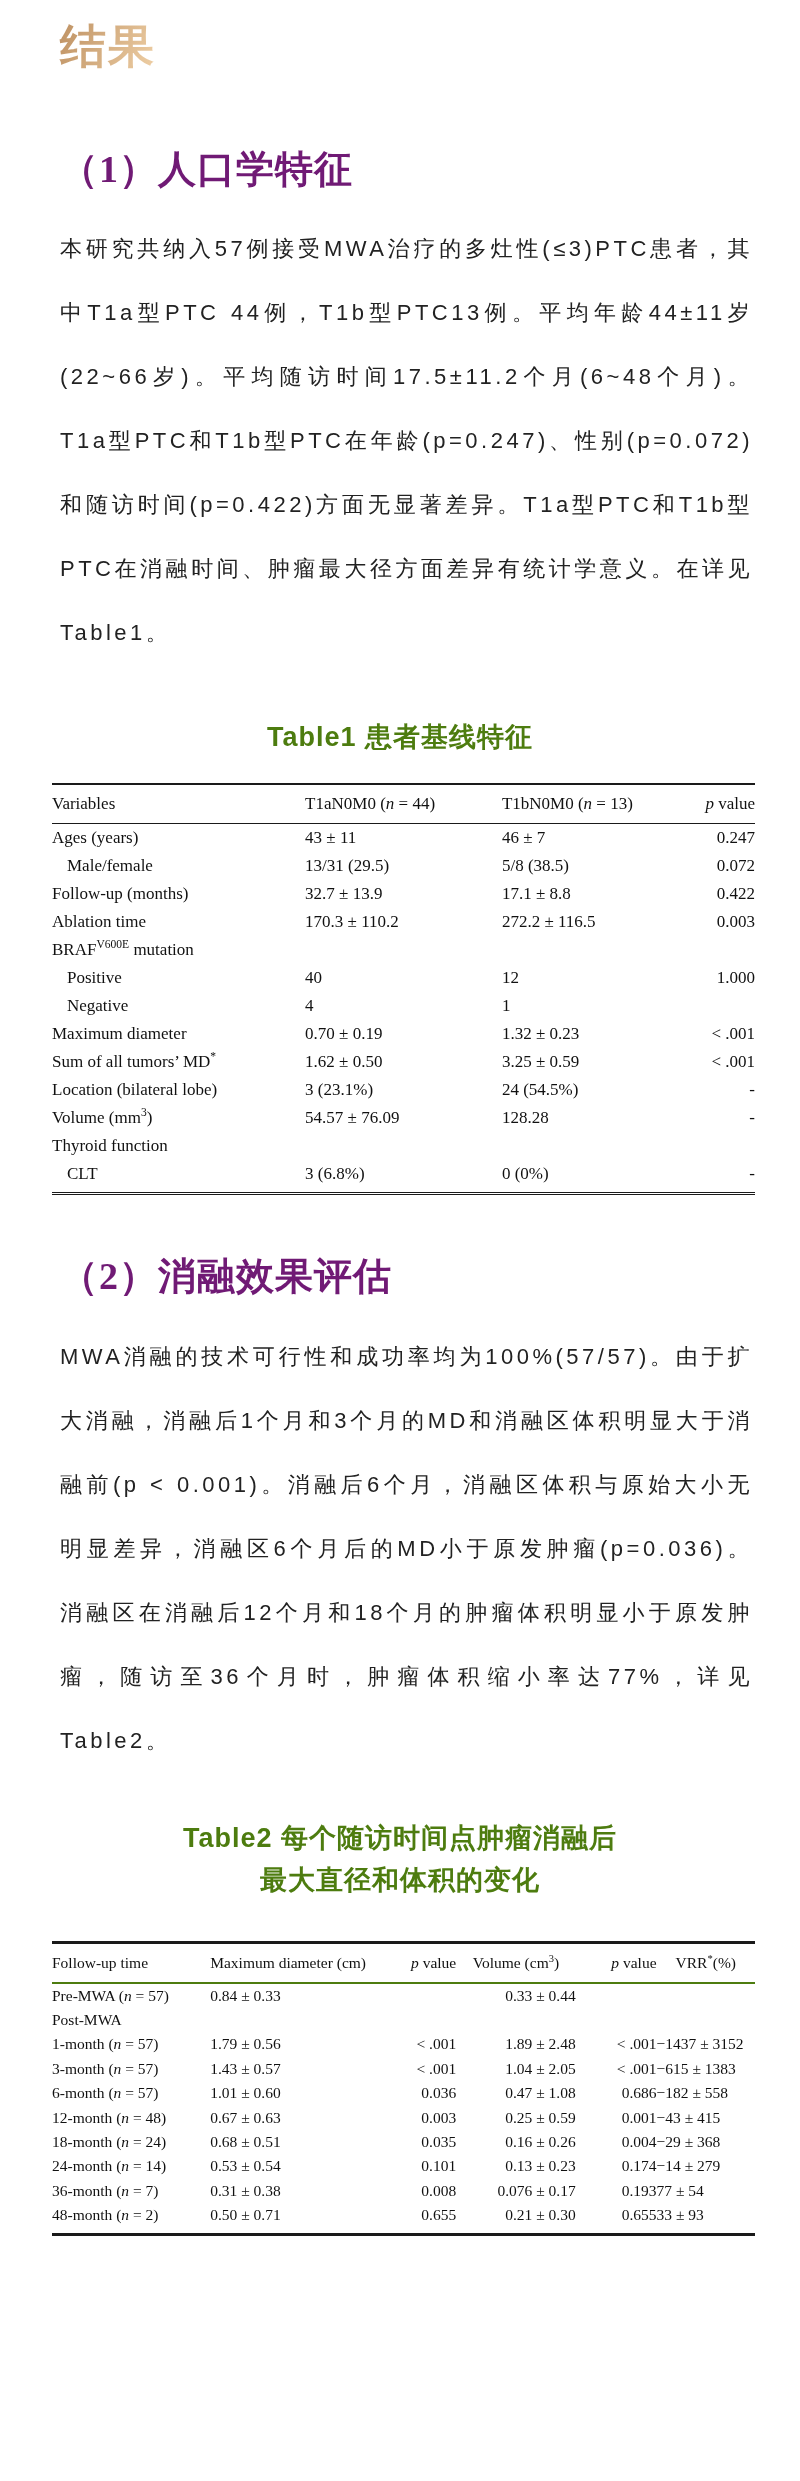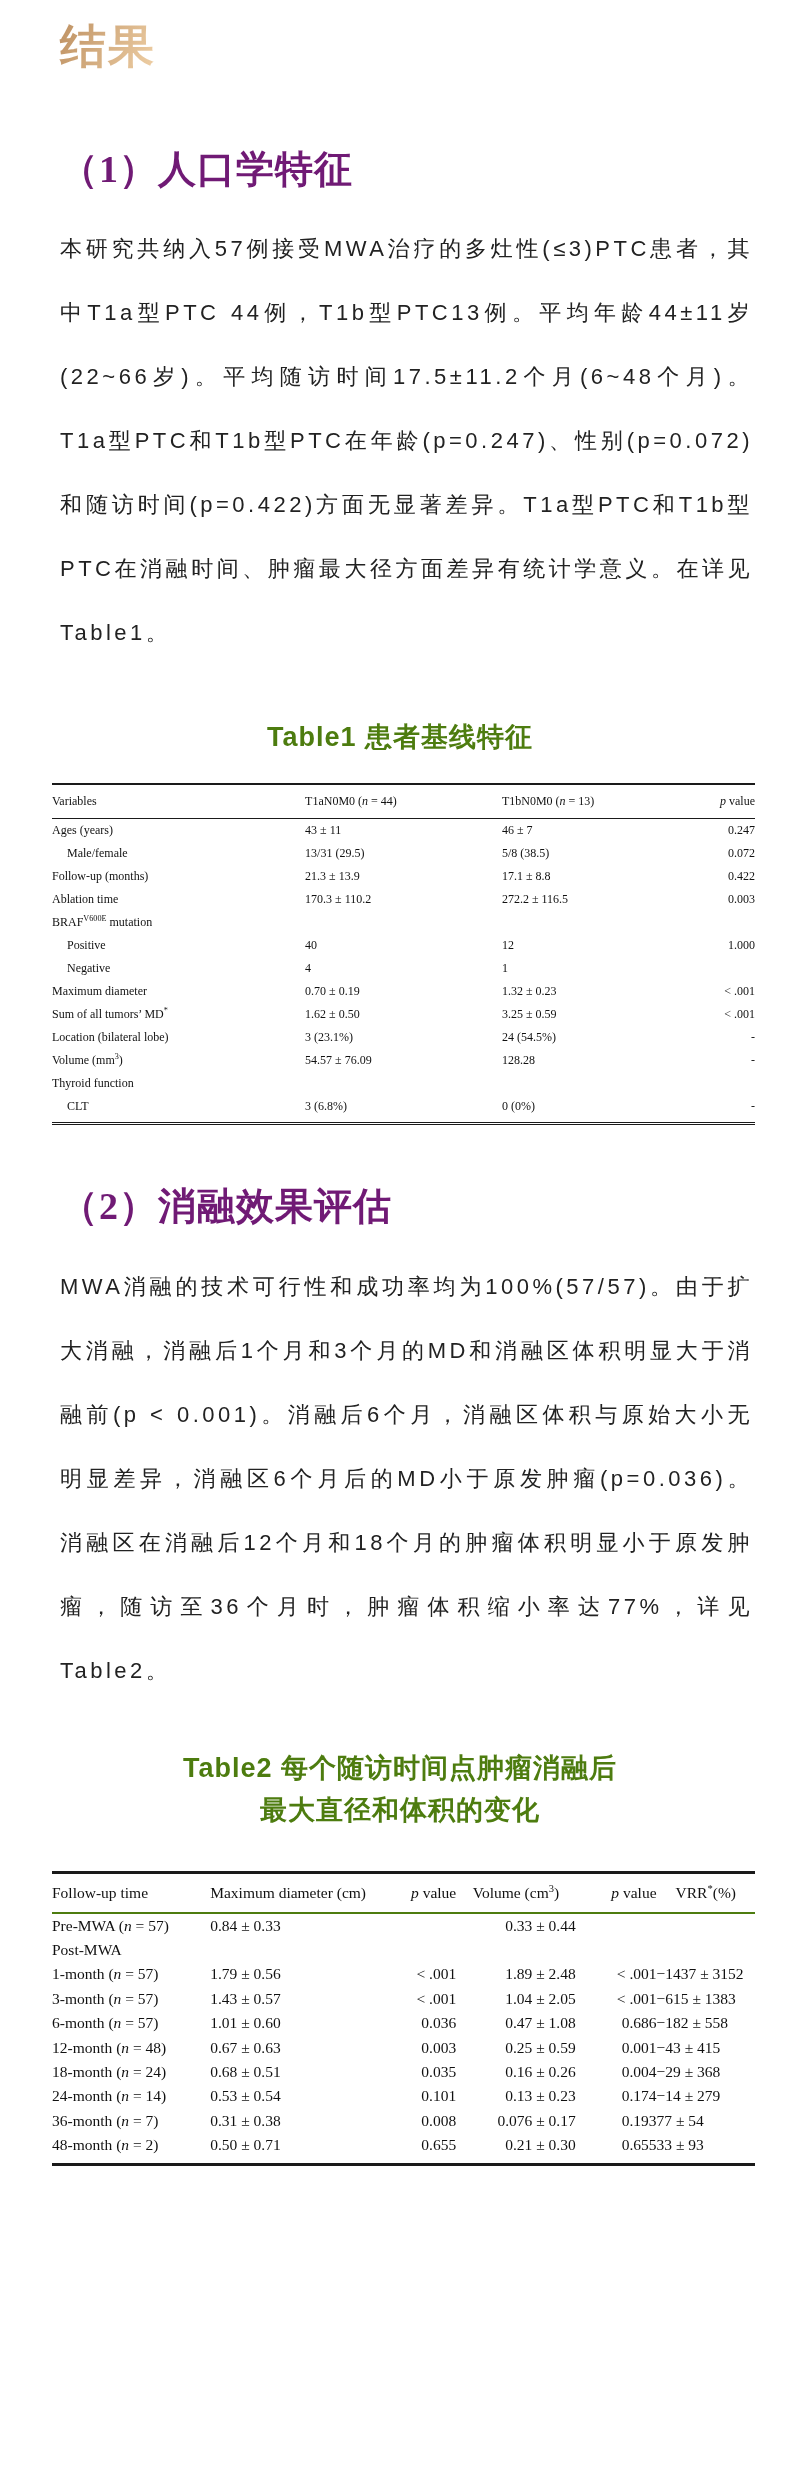--- a/index.html
+++ b/index.html
@@ -47,21 +47,21 @@
   }
   .table-title.t1{margin-top:52px;}
   .table-title.t2{margin-top:44px;line-height:42px;}
 
   table{
     border-collapse:collapse;table-layout:fixed;
     margin:26px 45px 0 52px;width:703px;
     font-family:"Liberation Serif","DejaVu Serif",serif;color:#111111;
   }
   #table2-el{margin-top:40px;}
-  #table1-el{font-size:12px;}
+  #table1-el{font-size:17px;}
   #table2-el{font-size:15.5px;}
   #table1-el thead th{border-top:2.5px solid #1a1a1a;border-bottom:1.8px solid #1a1a1a;padding:9px 0;}
   #table2-el thead th{border-top:3px solid #1a1a1a;border-bottom:2px solid #4d7c0f;padding:10px 0;margin-top:36px;}
   th{font-weight:400;text-align:left;}
   td{padding:4px 0;vertical-align:baseline;}
   #table2-el td{padding:3.2px 0;}
   #table1-el tbody tr:last-child td{border-bottom:3px double #1a1a1a;padding-bottom:8px;}
   #table2-el tbody tr:last-child td{border-bottom:3px solid #1a1a1a;padding-bottom:9px;}
   tr.indent td:first-child{padding-left:15px;}
   sup{font-size:68%;line-height:0;}
@@ -111,21 +111,21 @@
         <td class="t1-c3">0.247</td>
       </tr>
       <tr class="indent">
         <td class="t1-c0">Male/female</td>
         <td class="t1-c1">13/31 (29.5)</td>
         <td class="t1-c2">5/8 (38.5)</td>
         <td class="t1-c3">0.072</td>
       </tr>
       <tr>
         <td class="t1-c0">Follow-up (months)</td>
-        <td class="t1-c1">21.3 ± 13.9</td>
+        <td class="t1-c1">32.7 ± 13.9</td>
         <td class="t1-c2">17.1 ± 8.8</td>
         <td class="t1-c3">0.422</td>
       </tr>
       <tr>
         <td class="t1-c0">Ablation time</td>
         <td class="t1-c1">170.3 ± 110.2</td>
         <td class="t1-c2">272.2 ± 116.5</td>
         <td class="t1-c3">0.003</td>
       </tr>
       <tr>

